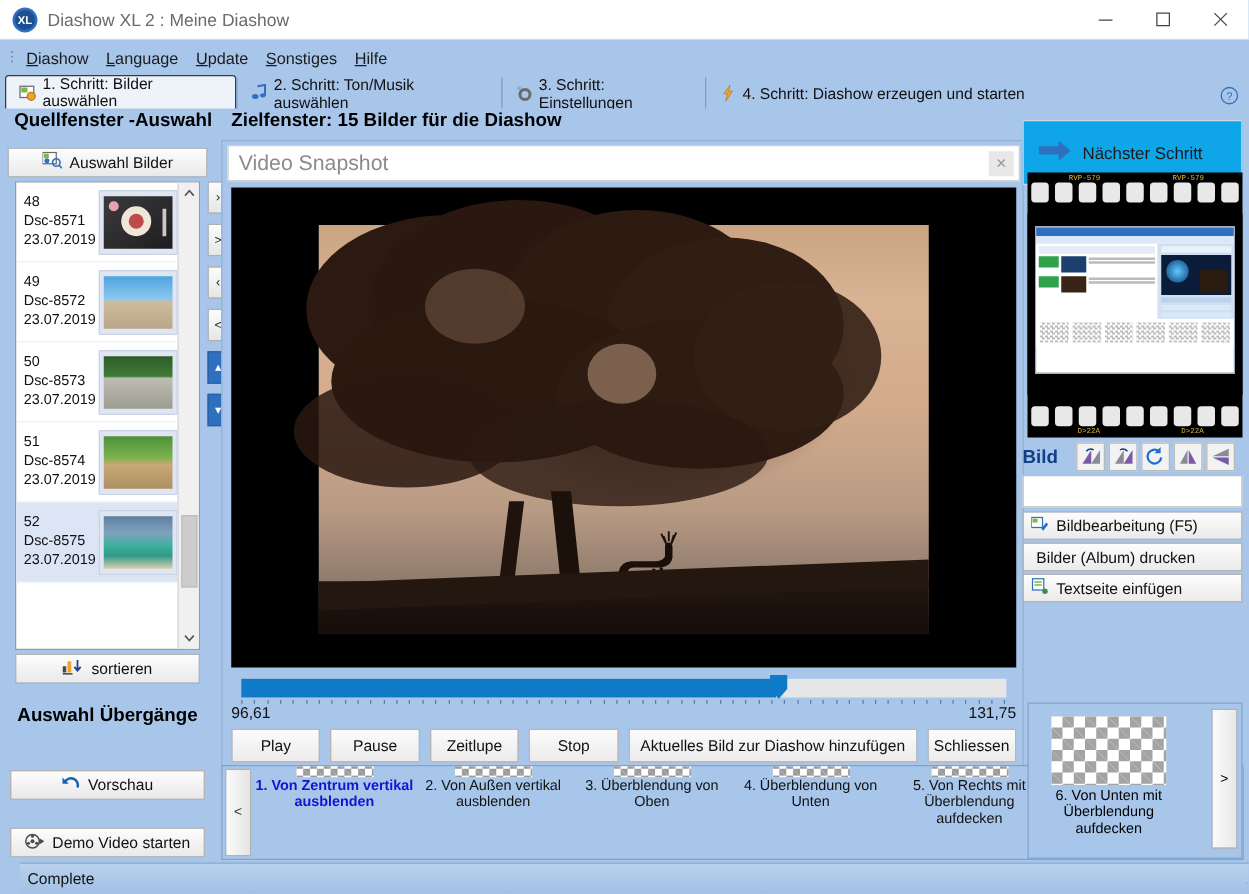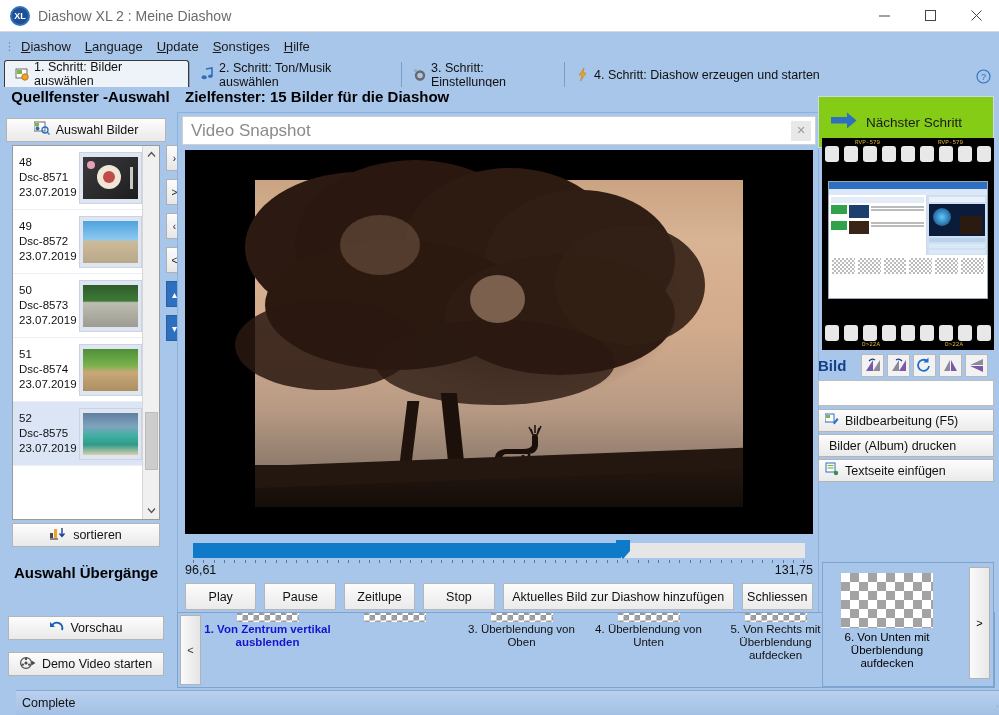--- a/index.html
+++ b/index.html
@@ -190,21 +190,21 @@
   }
   .ctl {
     height:27px; background:linear-gradient(#fcfcfc,#eceaea);
     border:1px solid #b6b6b6; display:flex; align-items:center;
     justify-content:center; font-size:12.5px; color:#111;
   }
 
   
   #next-step {
     position:absolute; left:818px; top:96px; width:176px; height:52px;
-    background:#84cc16; border:1px solid #cfd8e6;
+    background:#0ea5e9; border:1px solid #cfd8e6;
     display:flex; align-items:center; gap:9px; padding-left:12px;
   }
   #next-step-label { font-size:13.5px; color:#1b1b1b; }
   #filmstrip {
     position:absolute; left:822px; top:138px; width:172px; height:212px;
     background:#000;
   }
   .perf-row { position:absolute; left:0; width:172px; height:26px;
               display:flex; align-items:center; justify-content:space-around; }
   .perf { width:14px; height:16px; background:#e8e8e8; border-radius:3px; }
@@ -489,21 +489,21 @@
   <div id="trans-title">Auswahl Übergänge</div>
   <div class="lbtn" style="top:56px;">
     <span>
       <svg width="15" height="13" viewBox="0 0 15 13">
           <path d="M13 10 A5.5 5.5 0 0 0 3 5.5" fill="none" stroke="#1a5fb4" stroke-width="2"></path>
           <path d="M1 2 L1 7 L6 7 Z" fill="#1a5fb4"></path>
         </svg>
     </span>
     <span>Vorschau</span>
   </div>
-  <div class="lbtn" style="top:92px;">
+  <div class="lbtn" style="top:102px;">
     <span>
       <svg width="16" height="14" viewBox="0 0 16 14">
           <circle cx="6" cy="7" r="5.4" fill="none" stroke="#4a4a4a" stroke-width="1.2"></circle>
           <circle cx="6" cy="7" r="1.6" fill="#4a4a4a"></circle>
           <circle cx="6" cy="3" r="1.2" fill="#4a4a4a"></circle>
           <circle cx="9.3" cy="8.6" r="1.2" fill="#4a4a4a"></circle>
           <circle cx="2.8" cy="8.6" r="1.2" fill="#4a4a4a"></circle>
           <path d="M11.5 4.5 L15.5 7 L11.5 9.5 Z" fill="#4a4a4a"></path>
         </svg>
     </span>
@@ -792,20 +792,21 @@
       <div class="trans-item sel">
         <div class="trans-preview">
           <div class="checker" style="margin-top:-31px;"></div>
         </div>
         <div class="trans-label">1. Von Zentrum vertikal ausblenden</div>
       </div>
       <div class="trans-item">
         <div class="trans-preview">
           <div class="checker" style="margin-top:-31px;"></div>
         </div>
+        <div class="trans-label">2. Von Außen vertikal ausblenden</div>
       </div>
       <div class="trans-item">
         <div class="trans-preview">
           <div class="checker" style="margin-top:-31px;"></div>
         </div>
         <div class="trans-label">3. Überblendung von Oben</div>
       </div>
       <div class="trans-item">
         <div class="trans-preview">
           <div class="checker" style="margin-top:-31px;"></div>

